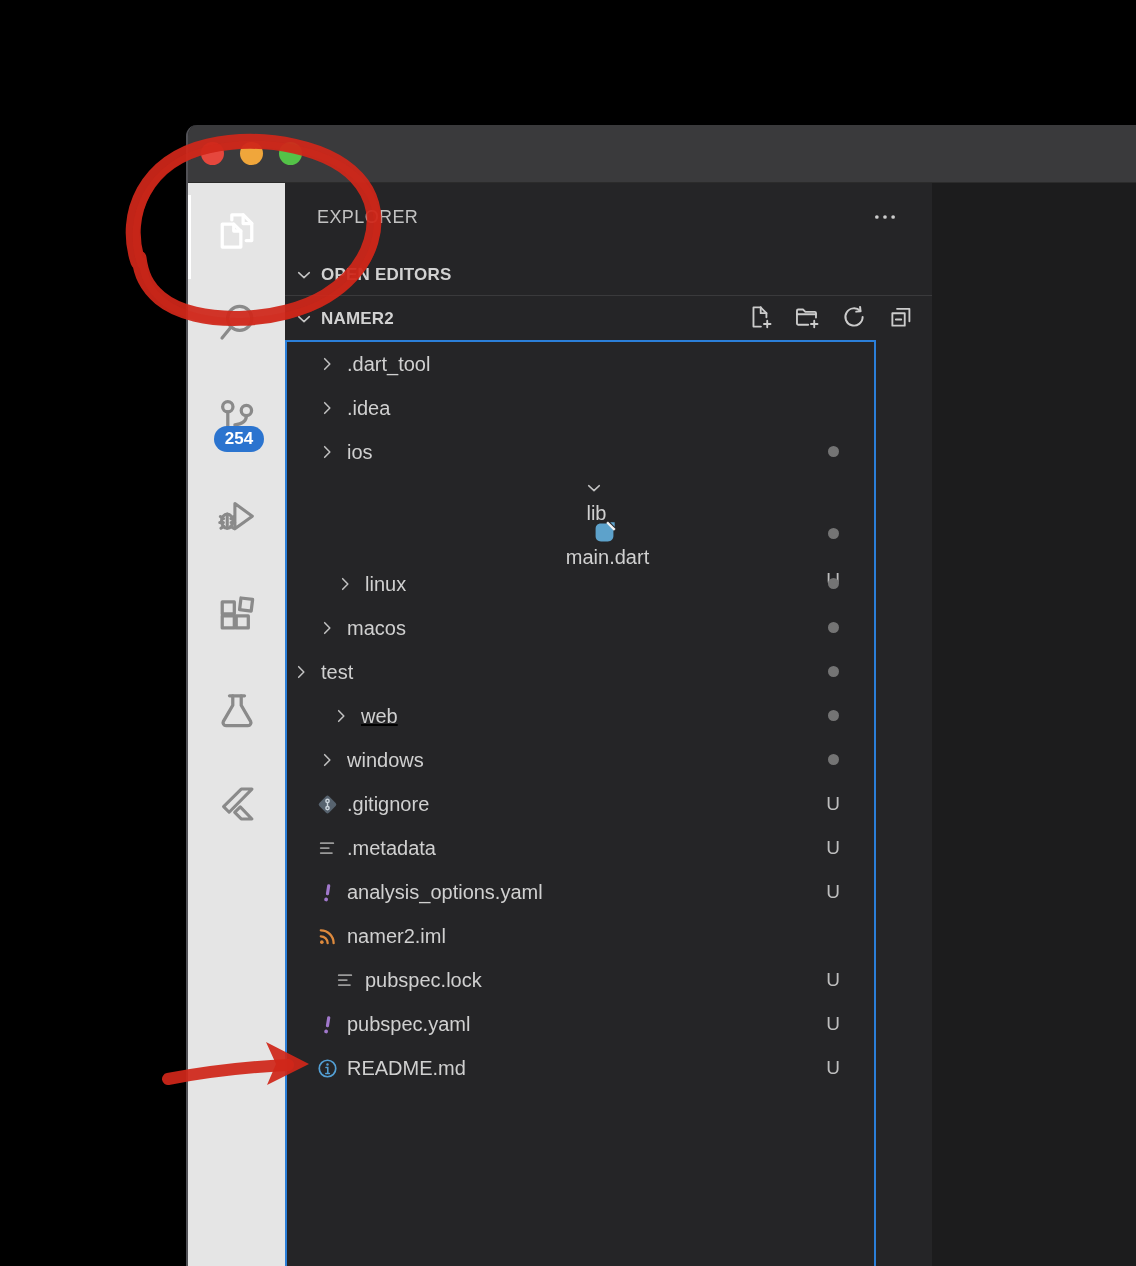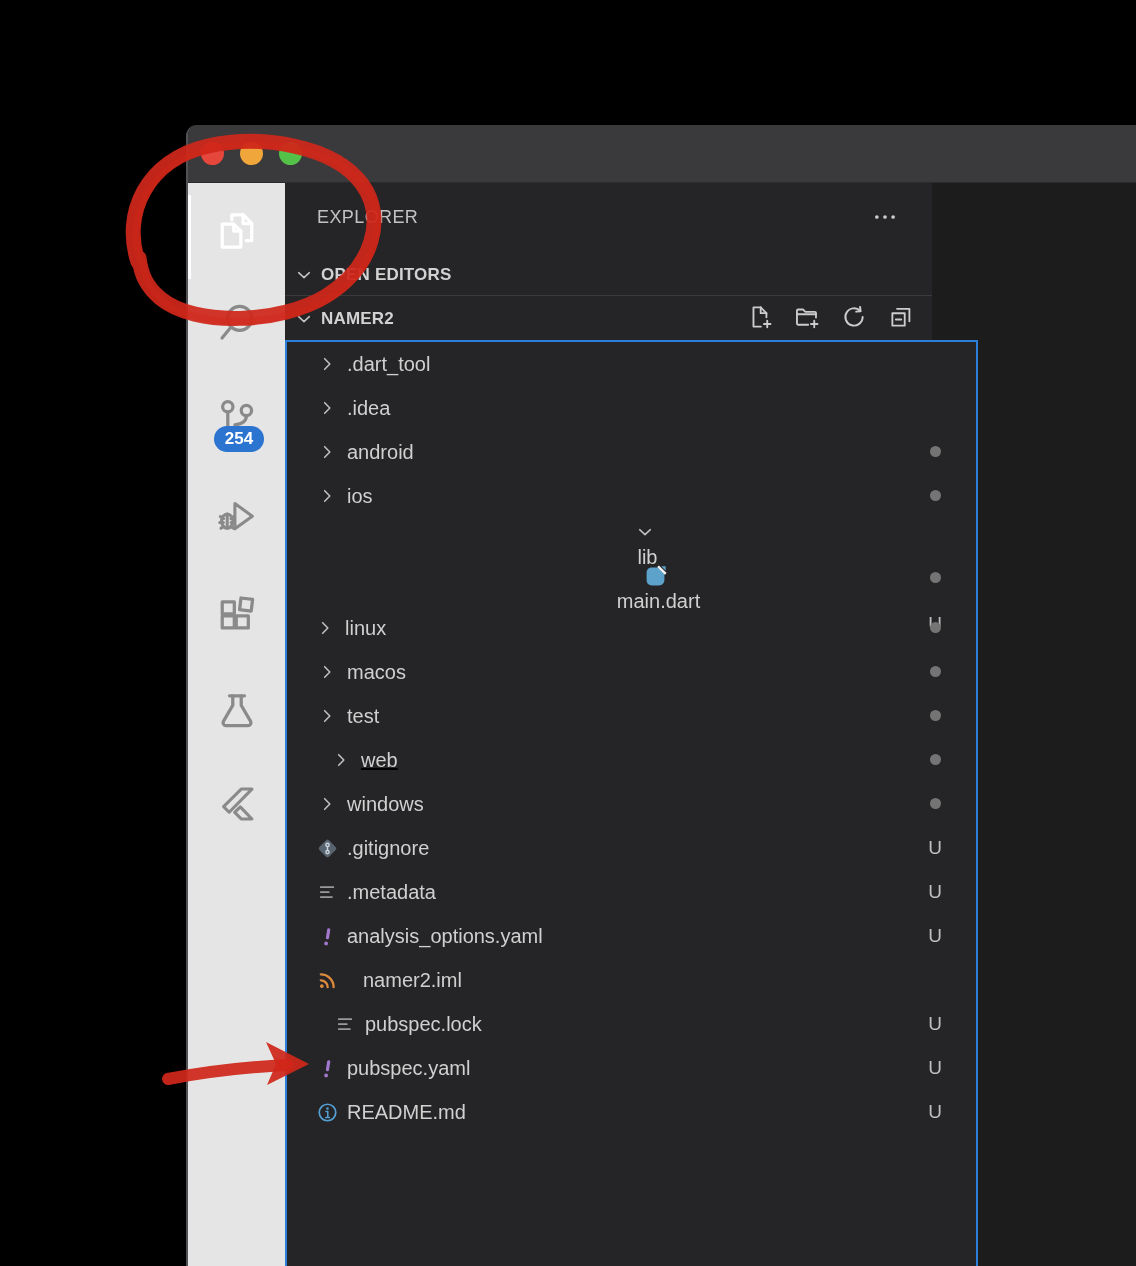--- a/index.html
+++ b/index.html
@@ -34,21 +34,21 @@
   .row-open-editors{top:76px;height:32px;padding-left:8px;}
   .row-project{top:114px;height:43px;padding-left:8px;}
   .sec-chevron{width:22px;height:22px;color:#c5c5c5;flex:none;display:flex;align-items:center;justify-content:center;}
   .sec-chevron svg{width:20px;height:20px;}
   .sec-label{color:#d2d2d2;font-size:17px;font-weight:bold;margin-left:6px;letter-spacing:.2px;}
   .sep{position:absolute;top:112px;left:0;right:0;height:1px;background:#3a3a3c;}
   .proj-actions{margin-left:auto;display:flex;gap:17px;padding-right:16px;}
   .pa-btn{width:30px;height:30px;color:#cccccc;display:flex;align-items:center;justify-content:center;}
   .pa-btn svg{width:28px;height:28px;}
   
-  .tree{position:absolute;top:157px;left:0;width:693px;height:927px;
+  .tree{position:absolute;top:157px;left:0;width:591px;height:927px;
         border:2px solid var(--accent);border-bottom:none;box-sizing:border-box;
         background:#252527;overflow:hidden;}
   .trow{height:44px;display:flex;align-items:center;}
   .slot{width:28px;height:28px;flex:none;display:flex;align-items:center;
         justify-content:center;color:#c2c2c2;}
   .slot svg{width:20px;height:20px;}
   .slot svg.fico{width:23px;height:23px;}
   .tlabel{color:#d0d0d0;font-size:20px;margin-left:6px;white-space:nowrap;}
   .tbadge{margin-left:auto;margin-right:28px;width:26px;text-align:center;flex:none;}
   .tbadge .u{color:#bdbdbd;font-size:19px;}
@@ -198,29 +198,20 @@
             </span>
             <span class="tlabel">.idea</span>
             <span class="tbadge"></span>
           </div>
           <div class="trow" style="padding-left: 26px;">
             <span class="slot">
               <svg viewBox="0 0 24 24" fill="none" stroke="currentColor" stroke-linecap="round" stroke-linejoin="round" stroke-width="1.8">
                 <path d="M9.2 5.6l6.2 6.4-6.2 6.4"></path>
               </svg>
             </span>
-            <span class="tlabel">android</span>
-            <span class="tbadge"><span class="dot"></span></span>
-          </div>
-          <div class="trow" style="padding-left: 26px;">
-            <span class="slot">
-              <svg viewBox="0 0 24 24" fill="none" stroke="currentColor" stroke-linecap="round" stroke-linejoin="round" stroke-width="1.8">
-                <path d="M9.2 5.6l6.2 6.4-6.2 6.4"></path>
-              </svg>
-            </span>
             <span class="tlabel">ios</span>
             <span class="tbadge"><span class="dot"></span></span>
           </div>
           <div class="trow" style="padding-left: 26px; flex-direction: column;">
             <span class="slot">
               <svg viewBox="0 0 24 24" fill="none" stroke="currentColor" stroke-linecap="round" stroke-linejoin="round" stroke-width="1.8">
                 <path d="M5.6 9.2 12 15.2 18.4 9.2"></path>
               </svg>
             </span>
             <span class="tlabel">lib</span>
@@ -230,39 +221,39 @@
             <span class="slot">
               <svg class="fico" viewBox="0 0 24 24">
                 <path fill="#5da2cb" d="M8.1 2.7h7.2l6 6v6.8c0 3.4-2.3 5.8-5.8 5.8H8.4c-3.4 0-5.7-2.3-5.7-5.7V8.2c0-3.3 2.2-5.5 5.4-5.5z"></path>
                 <path stroke="#f5f5f5" stroke-width="2.4" d="M14.7 1.3 22.7 9.3"></path>
                 <path fill="#5da2cb" d="M18 1.4h4.6V6z"></path>
               </svg>
             </span>
             <span class="tlabel">main.dart</span>
             <span class="tbadge"><span class="u">U</span></span>
           </div>
-          <div class="trow" style="padding-left: 24px;">
+          <div class="trow" style="padding-left: 44px;">
             <span class="slot">
               <svg viewBox="0 0 24 24" fill="none" stroke="currentColor" stroke-linecap="round" stroke-linejoin="round" stroke-width="1.8">
                 <path d="M9.2 5.6l6.2 6.4-6.2 6.4"></path>
               </svg>
             </span>
             <span class="tlabel">linux</span>
             <span class="tbadge"><span class="dot"></span></span>
           </div>
           <div class="trow" style="padding-left: 26px;">
             <span class="slot">
               <svg viewBox="0 0 24 24" fill="none" stroke="currentColor" stroke-linecap="round" stroke-linejoin="round" stroke-width="1.8">
                 <path d="M9.2 5.6l6.2 6.4-6.2 6.4"></path>
               </svg>
             </span>
             <span class="tlabel">macos</span>
             <span class="tbadge"><span class="dot"></span></span>
           </div>
-          <div class="trow" style="padding-left: 26px;">
+          <div class="trow" style="">
             <span class="slot">
               <svg viewBox="0 0 24 24" fill="none" stroke="currentColor" stroke-linecap="round" stroke-linejoin="round" stroke-width="1.8">
                 <path d="M9.2 5.6l6.2 6.4-6.2 6.4"></path>
               </svg>
             </span>
             <span class="tlabel">test</span>
             <span class="tbadge"><span class="dot"></span></span>
           </div>
           <div class="trow" style="padding-left: 40px; text-decoration: underline;">
             <span class="slot">
@@ -310,21 +301,21 @@
               <svg class="fico" viewBox="0 0 24 24">
                 <g fill="#a178cc" transform="rotate(9 12 12)">
                   <rect x="10.5" y="3.2" width="3.3" height="11.6" rx="1.6"></rect>
                   <circle cx="11.7" cy="19.4" r="2"></circle>
                 </g>
               </svg>
             </span>
             <span class="tlabel">analysis_options.yaml</span>
             <span class="tbadge"><span class="u">U</span></span>
           </div>
-          <div class="trow" style="padding-left: 26px; gap: 16px;">
+          <div class="trow" style="padding-left: 26px;">
             <span class="slot">
               <svg class="fico" viewBox="0 0 24 24" fill="none" stroke="#de8a3d" stroke-width="2.4" stroke-linecap="round">
                 <path d="M5 11.8a7.2 7.2 0 0 1 7.2 7.2"></path>
                 <path d="M5 5.6A13.4 13.4 0 0 1 18.4 19"></path>
                 <circle cx="6.1" cy="17.9" r="1.9" fill="#de8a3d" stroke="none"></circle>
               </svg>
             </span>
             <span class="tlabel">namer2.iml</span>
             <span class="tbadge"></span>
           </div>

